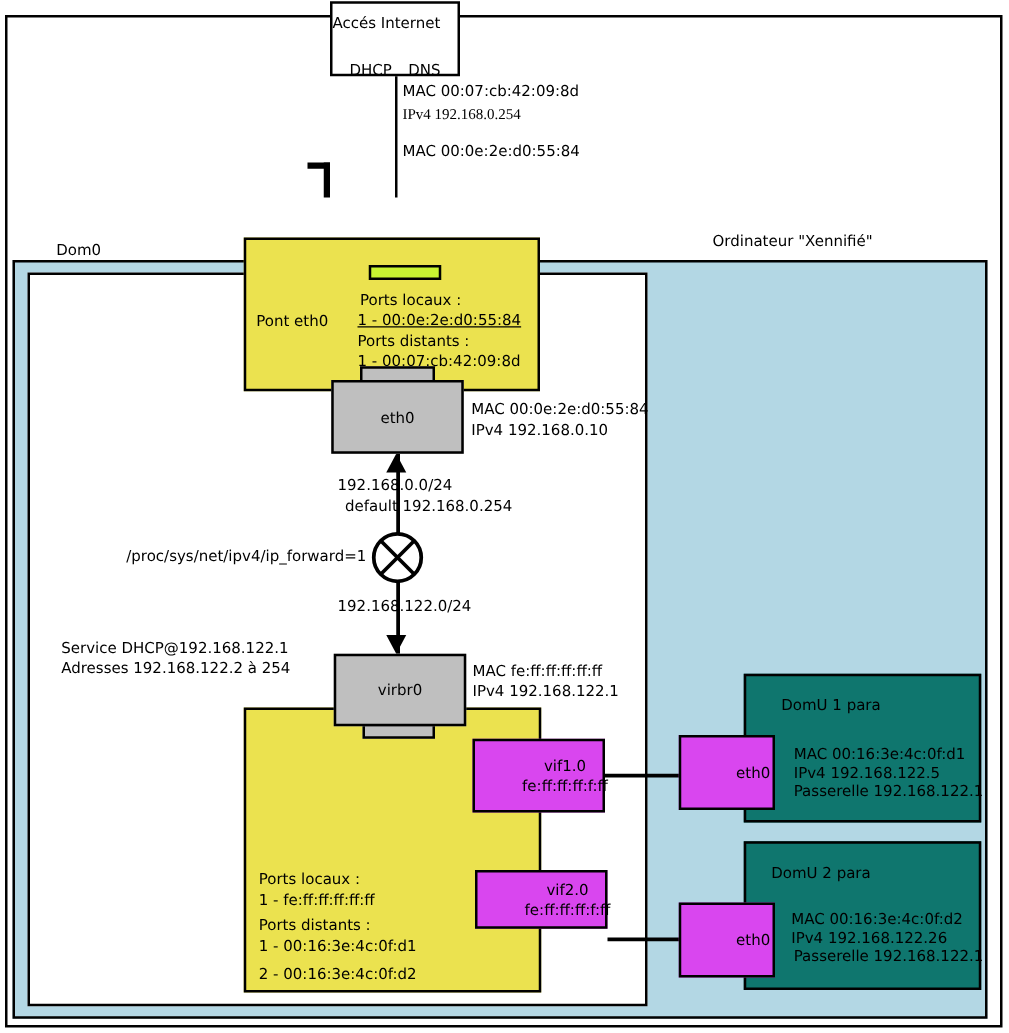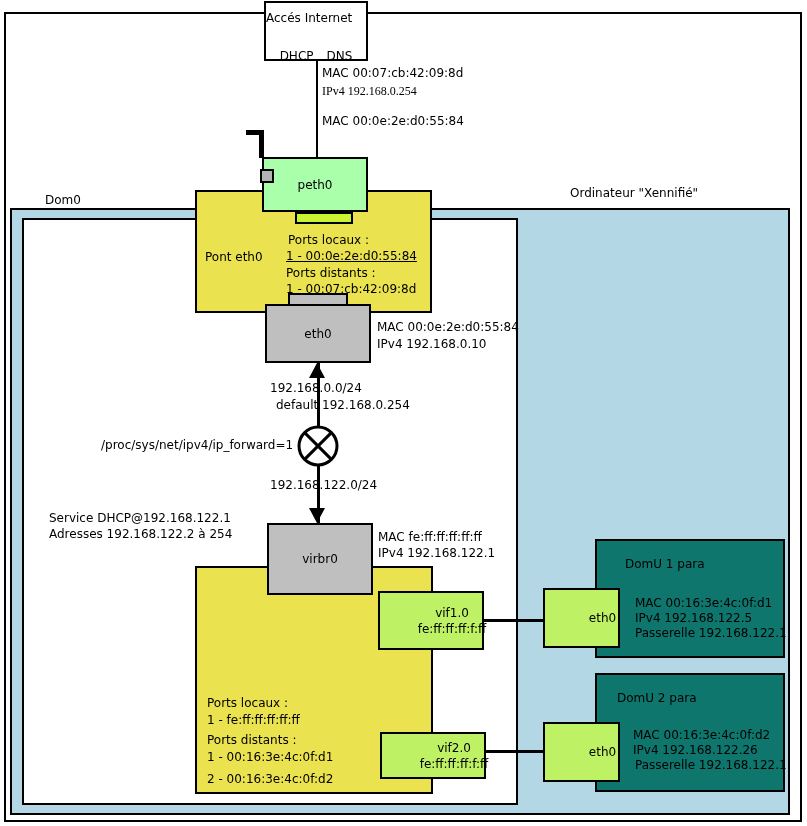--- a/index.html
+++ b/index.html
@@ -15,28 +15,28 @@
   .wire{position:absolute;background:#000;}
   .outer-frame{left:4px;top:12px;width:798px;height:810px;background:transparent;}
   .host-box{left:10px;top:208px;width:780px;height:607px;background:#b3d7e4;}
   .dom0-box{left:22px;top:218px;width:496px;height:587px;background:#ffffff;}
   .bridge{background:#ebe24f;}
   .bridge-eth0{left:195px;top:190px;width:237px;height:123px;z-index:3;}
   .bridge-virbr0{left:195px;top:566px;width:238px;height:228px;z-index:3;}
   .peth0{left:262px;top:157px;width:106px;height:55px;background:#aaffaa;z-index:5;}
   .gray-nic{background:#bfbfbf;}
   .eth0-box{left:265px;top:304px;width:106px;height:59px;z-index:5;}
-  .virbr0-box{left:267px;top:523px;width:106px;height:72px;z-index:5;}
+  .virbr0-box{left:267px;top:523px;width:106px;height:58px;z-index:5;}
   .tab{position:absolute;border:2px solid #000;box-sizing:border-box;z-index:4;}
   .tab-green{left:295px;top:212px;width:58px;height:12px;background:#c9f431;}
   .tab-gray1{left:288px;top:293px;width:60px;height:13px;background:#bfbfbf;}
   .tab-gray2{left:290px;top:579px;width:58px;height:12px;background:#bfbfbf;}
-  .pink{background:#bef264;padding-left:42px;}
+  .pink{background:#d946ef;padding-left:42px;}
   .vif1-box{left:378px;top:591px;width:106px;height:59px;z-index:5;}
-  .vif2-box{left:380px;top:732px;width:106px;height:47px;z-index:5;}
+  .vif2-box{left:380px;top:696px;width:106px;height:47px;z-index:5;}
   .domu-box{width:190px;height:119px;background:#0f766e;z-index:2;}
   .domu1-box{left:595px;top:539px;}
   .domu2-box{left:595px;top:673px;}
   .domu-eth0{width:77px;height:60px;z-index:5;}
   .domu1-eth0{left:543px;top:588px;}
   .domu2-eth0{left:543px;top:722px;}
   .chip{position:absolute;left:-4px;top:10px;width:14px;height:14px;background:#b3b3b3;border:2px solid #000;box-sizing:border-box;}
   .arrow-up{position:absolute;left:309px;top:363px;width:0;height:0;
     border-left:8px solid transparent;border-right:8px solid transparent;border-bottom:15px solid #000;z-index:3;}
   .arrow-down{position:absolute;left:309px;top:508px;width:0;height:0;
@@ -79,24 +79,20 @@
     <div class="txt" style="left:89px;top:57px;text-decoration:underline;">1 -  00:0e:2e:d0:55:84</div>
     <div class="txt" style="left:89px;top:74px;">Ports distants :</div>
     <div class="txt" style="left:89px;top:90px;">1 -  00:07:cb:42:09:8d</div>
   </div>
 
   <div class="wire z6" style="left:246px;top:130px;width:18px;height:5px;"></div>
   <div class="wire z6" style="left:259px;top:130px;width:5px;height:28px;"></div>
 
   <div class="tab tab-green"></div>
 
-  <div class="box peth0 center">
-    <div class="chip"></div>
-    <span>peth0</span>
-  </div>
 
   <div class="tab tab-gray1"></div>
 
   <div class="box gray-nic eth0-box center">
     <span>eth0</span>
   </div>
   <div class="txt z2" style="left:377px;top:320px;">MAC 00:0e:2e:d0:55:84</div>
   <div class="txt z2" style="left:377px;top:337px;">IPv4 192.168.0.10</div>
 
   <div class="wire z2" style="left:317px;top:363px;width:3px;height:64px;"></div>

